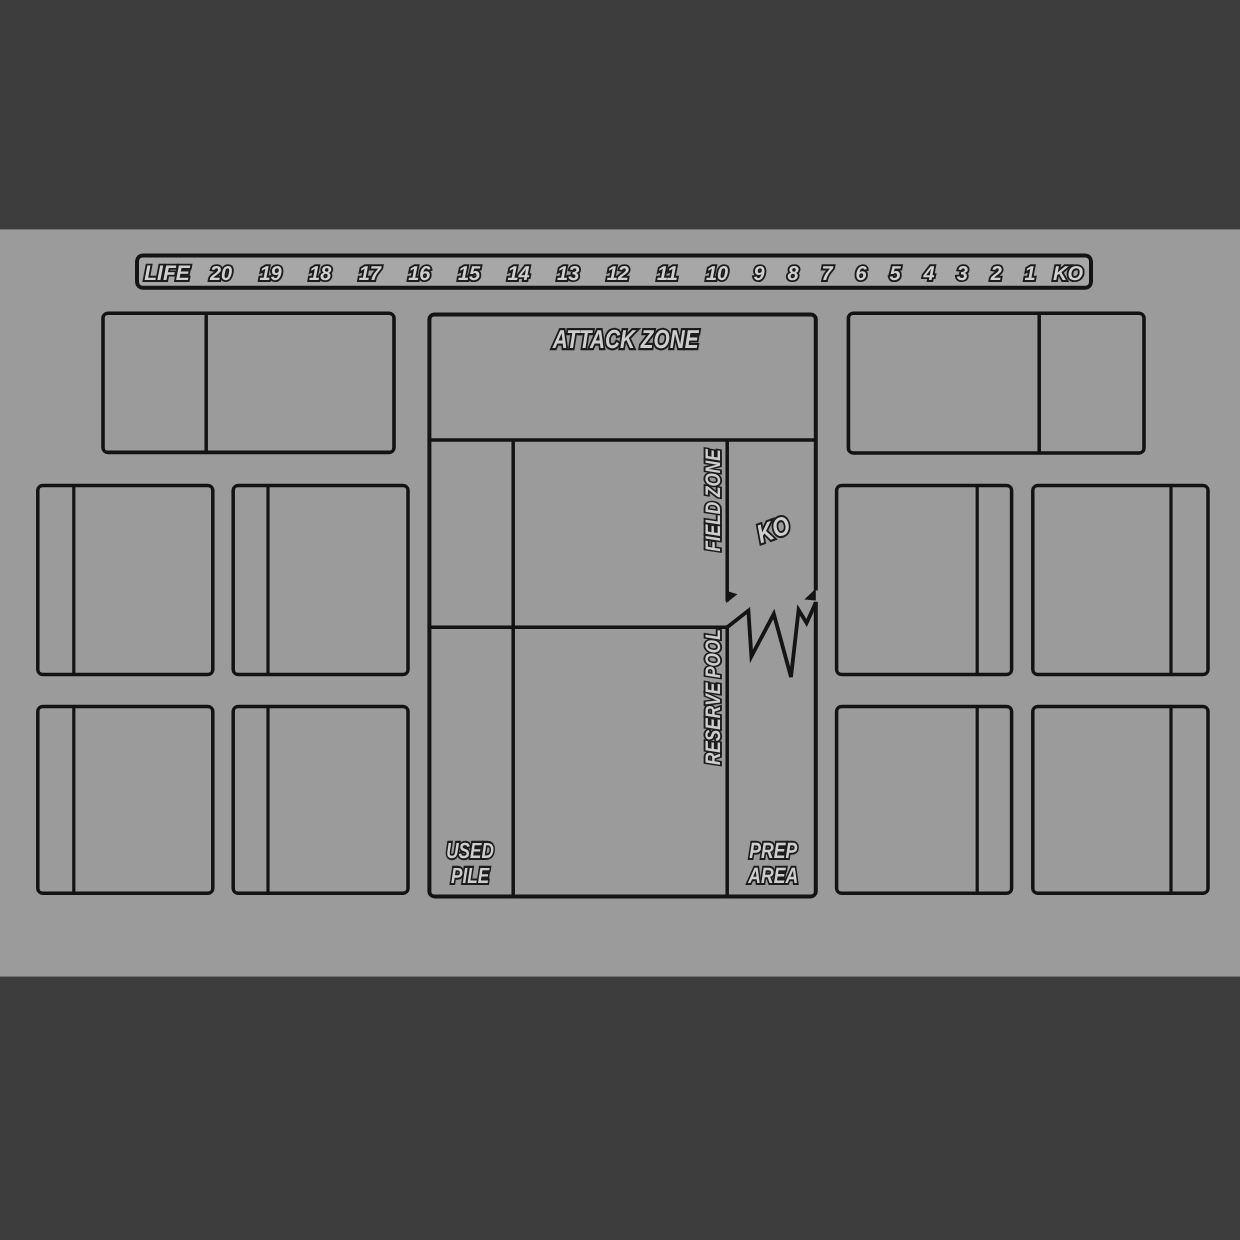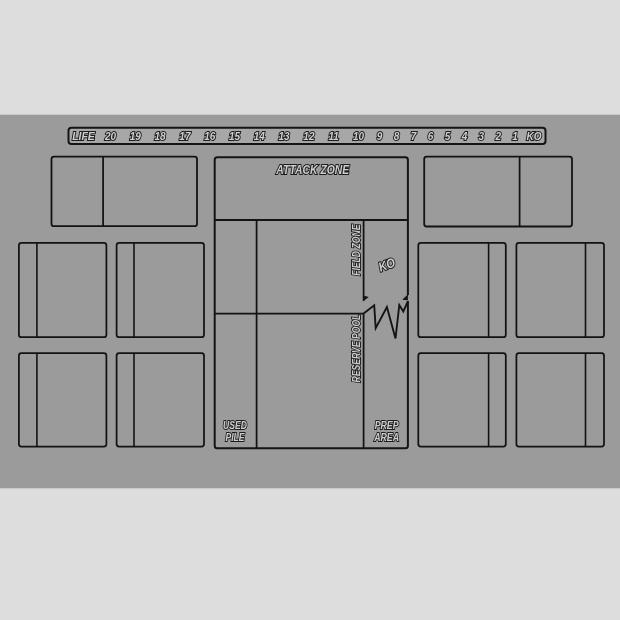--- a/index.html
+++ b/index.html
@@ -1,16 +1,16 @@
 <!DOCTYPE html>
 <html><head>
 <meta charset="utf-8">
 <style>
   html,body{margin:0;padding:0;background:#ffffff;}
-  .wrap{position:relative;width:620px;height:620px;background:#bef264;overflow:hidden;filter:grayscale(1);}
+  .wrap{position:relative;width:620px;height:620px;background:#b91c1c;overflow:hidden;filter:grayscale(1);}
   svg text{font-family:"Liberation Sans", sans-serif;font-style:italic;font-weight:bold;}
 </style>
 </head>
 <body>
 <div class="wrap">
 <svg style="opacity:0.999" width="620" height="620" viewBox="0 0 620 620">
 
   <rect x="0" y="114.7" width="620" height="373.6" fill="#9b9b9b"></rect>
 
   <rect x="68.5" y="127.7" width="477" height="16.2" rx="3" fill="#a7a7a7" stroke="#141414" stroke-width="2"></rect>

